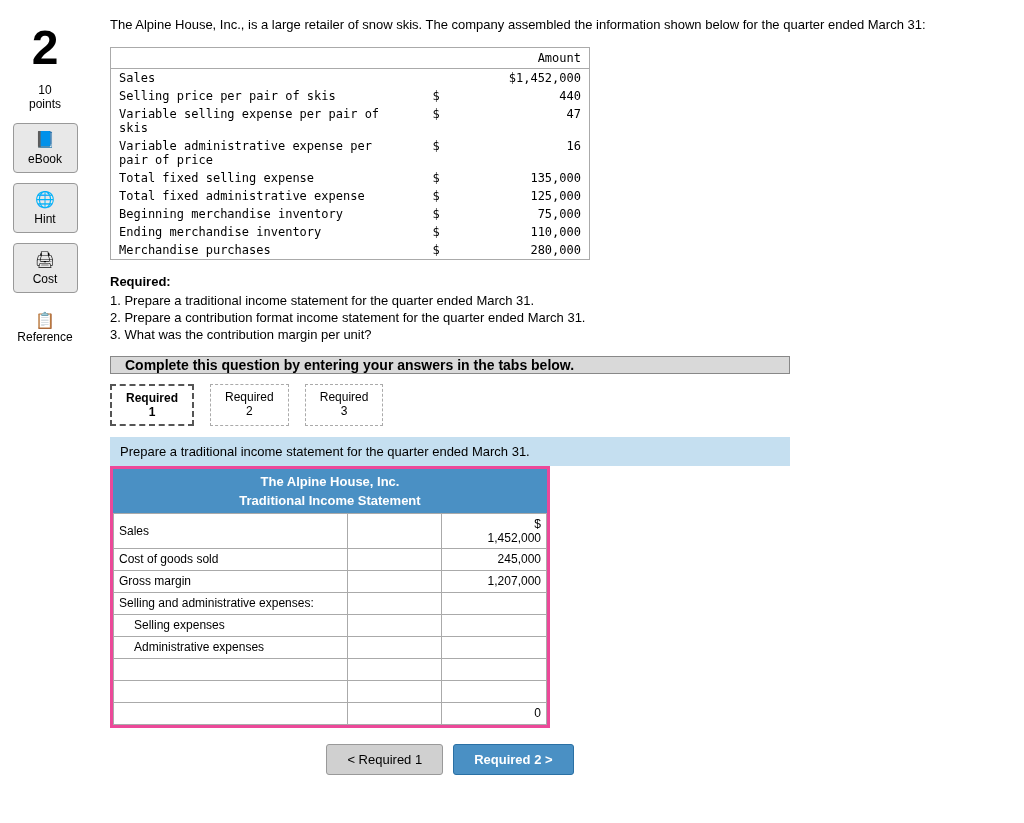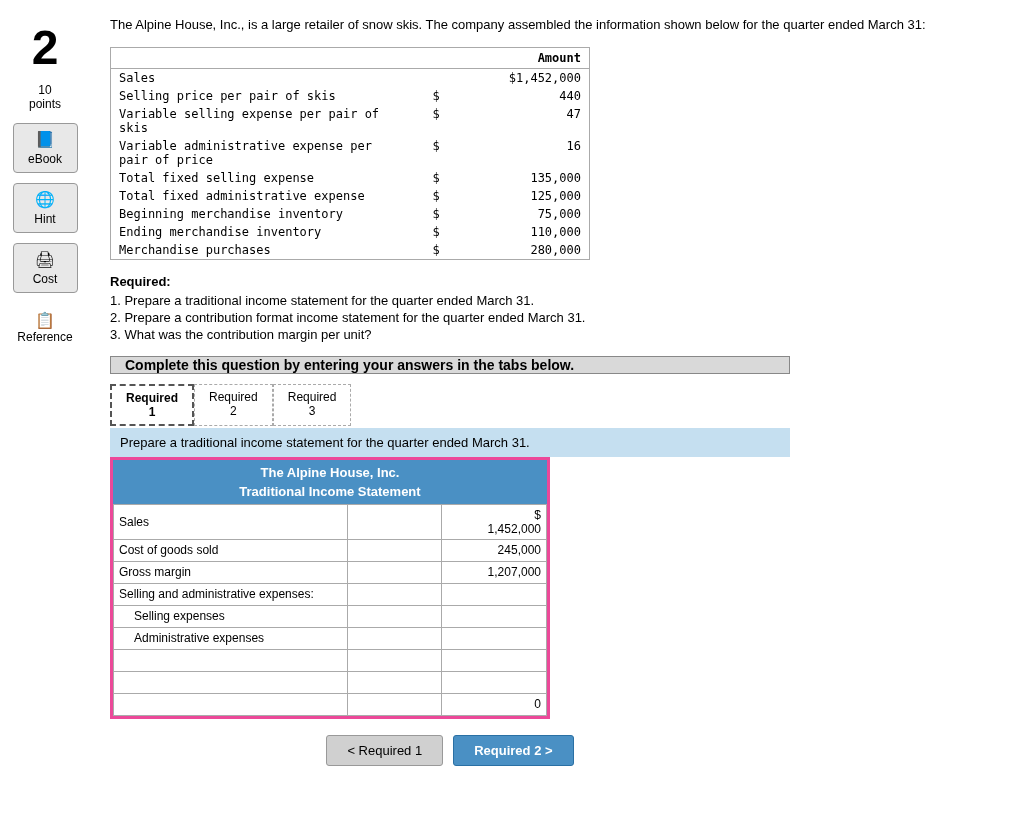--- a/index.html
+++ b/index.html
@@ -86,21 +86,21 @@
       border-collapse: collapse;
       font-size: 12px;
       font-family: monospace;
       width: 480px;
       border: 1px solid #aaa;
     }
     .data-table th {
       text-align: right;
       padding: 3px 8px;
       border-bottom: 1px solid #aaa;
-      font-weight: bold;
+      font-weight: normal;
       margin-top: 39px;
     }
     .data-table td {
       padding: 2px 8px;
       vertical-align: top;
     }
     .data-table td.label-col {
       width: 300px;
     }
     .data-table td.value-col {
@@ -129,22 +129,22 @@
       margin-bottom: 10px;
       font-size: 14px;
       font-weight: bold;
       width: 680px;
     }
 
     
     .tab-row {
       display: flex;
       border: none;
-      margin-bottom: 2px;
-      gap: 0;
+      margin-bottom: 11px;
+      gap: 16px;
     }
     .tab {
       border: 1px dashed #aaa;
       padding: 5px 14px;
       font-size: 12px;
       cursor: pointer;
       background: #fff;
       min-width: 70px;
       text-align: center;
     }

